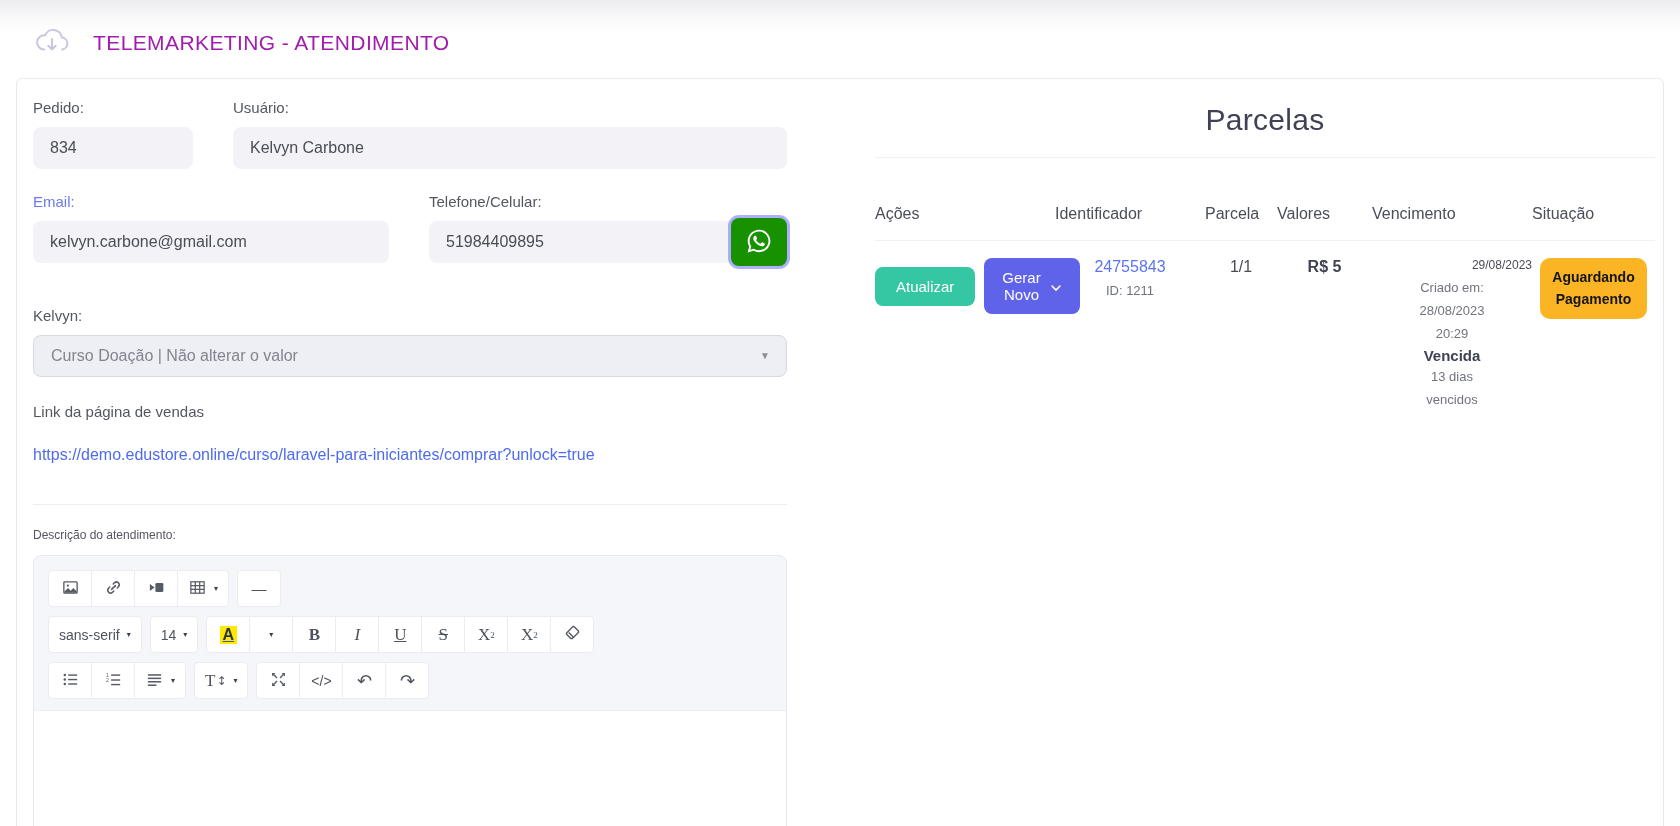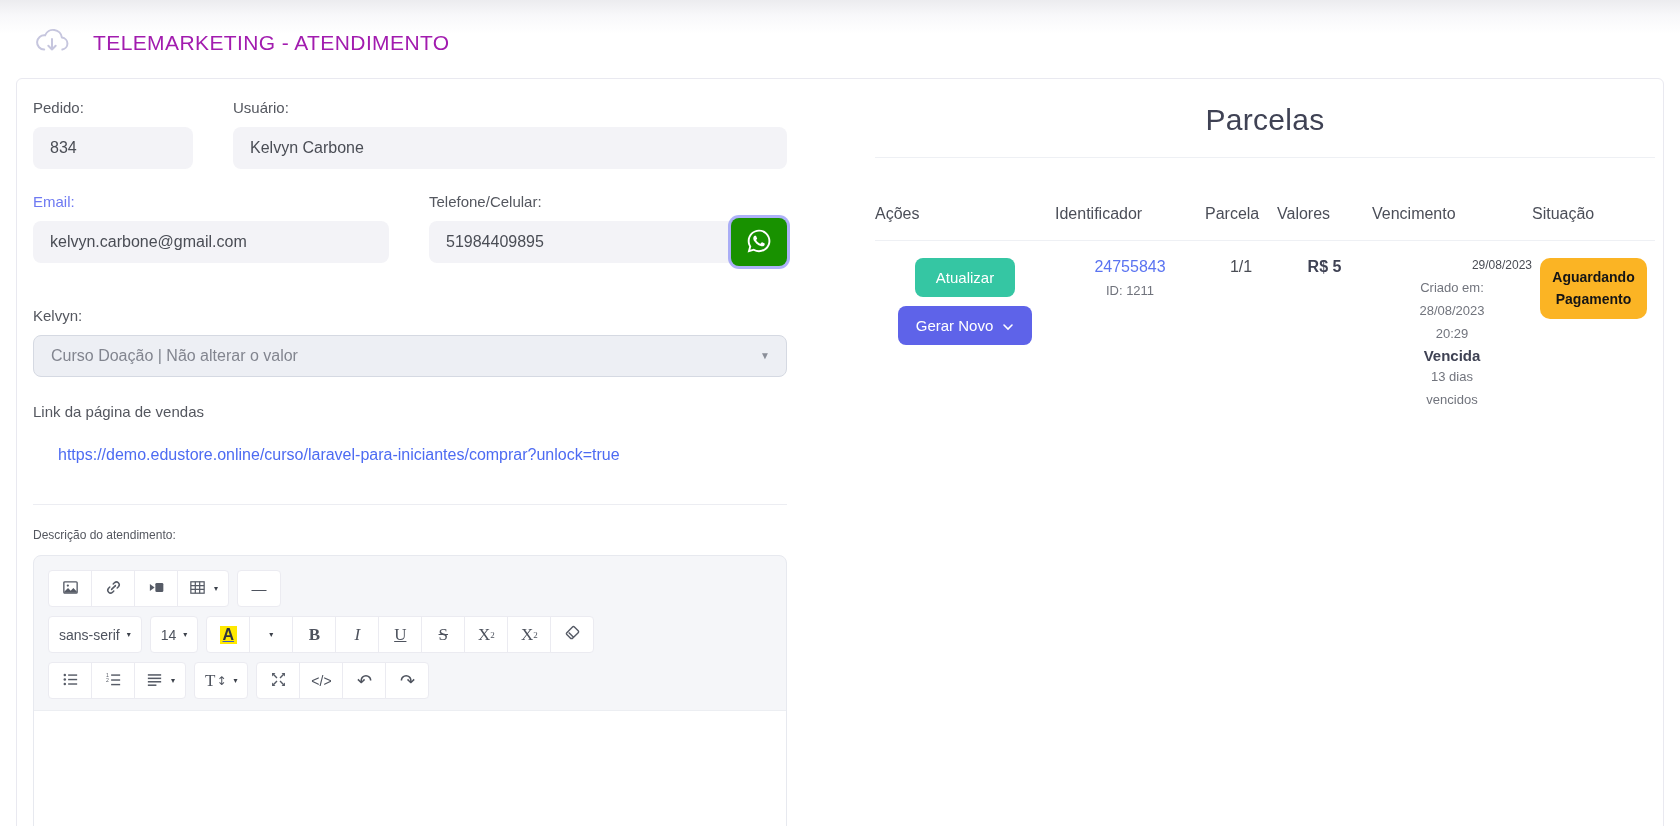--- a/index.html
+++ b/index.html
@@ -37,21 +37,21 @@
   .wabtn svg { width:26px; height:26px; fill:#fff; }
 
   .produto { margin-top:44px; }
   .selbox { position:relative; margin-top:3px; height:42px; background:#edeff4;
     border:1px solid #d5d9e2; border-radius:8px; display:flex; align-items:center;
     padding:0 17px; font-size:16px; color:#82858f; cursor:pointer; }
   .selbox .arr { position:absolute; right:16px; top:14px; font-size:10px; color:#8a8e98; }
 
   .linkblock { margin-top:26px; }
   .alink { display:inline-block; margin-top:15px; font-size:16px; color:#4d6bf2;
-    text-decoration:none;margin-left:25px; }
+    text-decoration:none; }
   .hdivider { border:0; border-top:1px solid #ecedf2; margin-top:40px; }
   .desc-lbl { margin-top:23px; font-size:12px; }
 
   
   .editor { margin-top:13px; border:1px solid #e7e9ef; border-radius:8px;
     background:#f5f6f9; }
   .toolbar { padding:14px 14px 0; }
   .trow { margin-bottom:9px; display:flex; align-items:flex-start; }
   .grp { display:inline-flex; margin-right:8px; }
   .tbtn { min-width:44px; height:37px; background:#fff; border:1px solid #ebebf1;
@@ -82,21 +82,21 @@
   .right h2 { margin-top:24px; text-align:center; font-size:30px; font-weight:400;
     color:#3f4254; letter-spacing:.3px; }
   .titlesep { border:0; border-top:1px solid #eef0f4; margin-top:20px; }
   .ptable { width:100%; }
   .prow { display:grid; grid-template-columns:180px 150px 72px 95px 160px 1fr;
     align-items:start; }
   .prow.head { padding:47px 0 17px; border-bottom:1px solid #eef0f4; }
   .prow.head > div { text-align:left; font-size:16px; color:#4b4e58; }
   .prow.data { padding-top:17px; }
   .prow.data > div { text-align:center; }
-  .cell-acoes { display:flex; flex-direction:column; align-items:center; gap:9px; }
+  .cell-acoes { display:flex; flex-direction:row; align-items:center; gap:9px; }
   .btn-teal { background:#35c6a3; color:#fff; border:0; border-radius:8px;
     font-size:15px; font-family:inherit; padding:11px 21px; cursor:pointer; }
   .btn-indigo { background:#5e63e9; color:#fff; border:0; border-radius:8px;
     font-size:15px; font-family:inherit; padding:11px 18px; cursor:pointer;
     display:flex; align-items:center; gap:9px; }
   .idlink { color:#5b74f1; font-size:16px; text-decoration:none; }
   .idsub { margin-top:7px; font-size:13px; color:#70737c; }
   .vbold { font-weight:bold; color:#3f4254; font-size:16px; }
   .venc-main { font-size:12px;text-align:right; }
   .venc-sub { font-size:13px; color:#71747d; margin-top:5px; line-height:1.75; }

